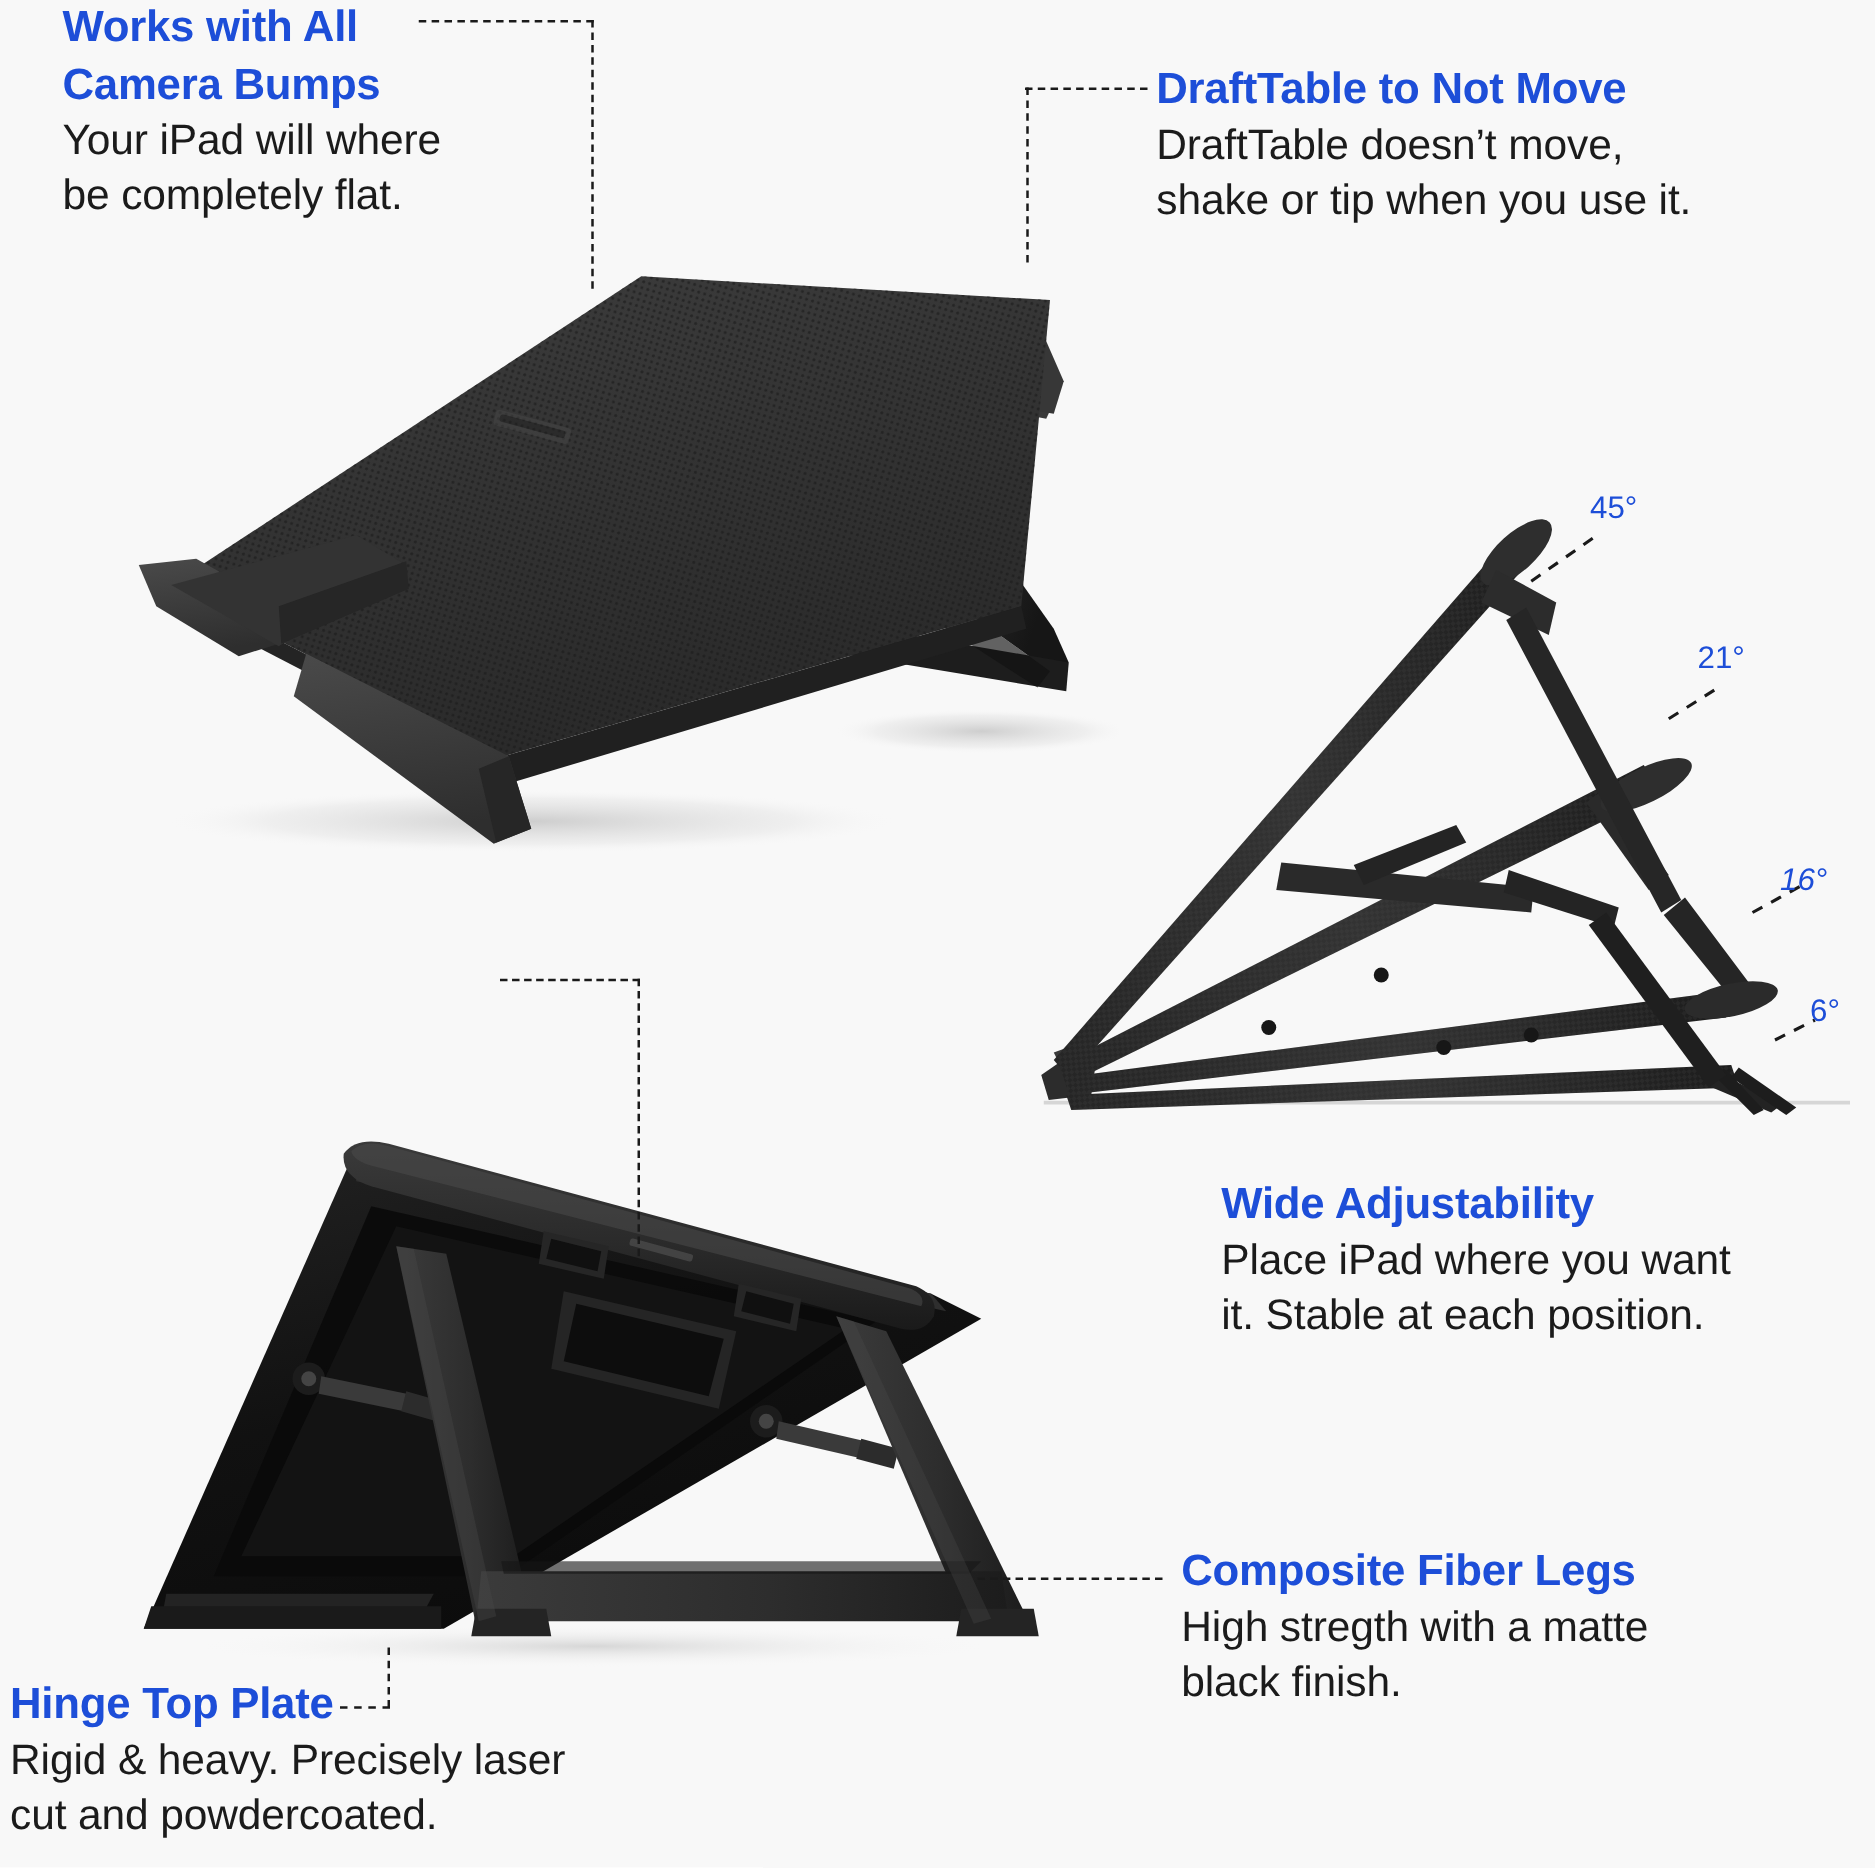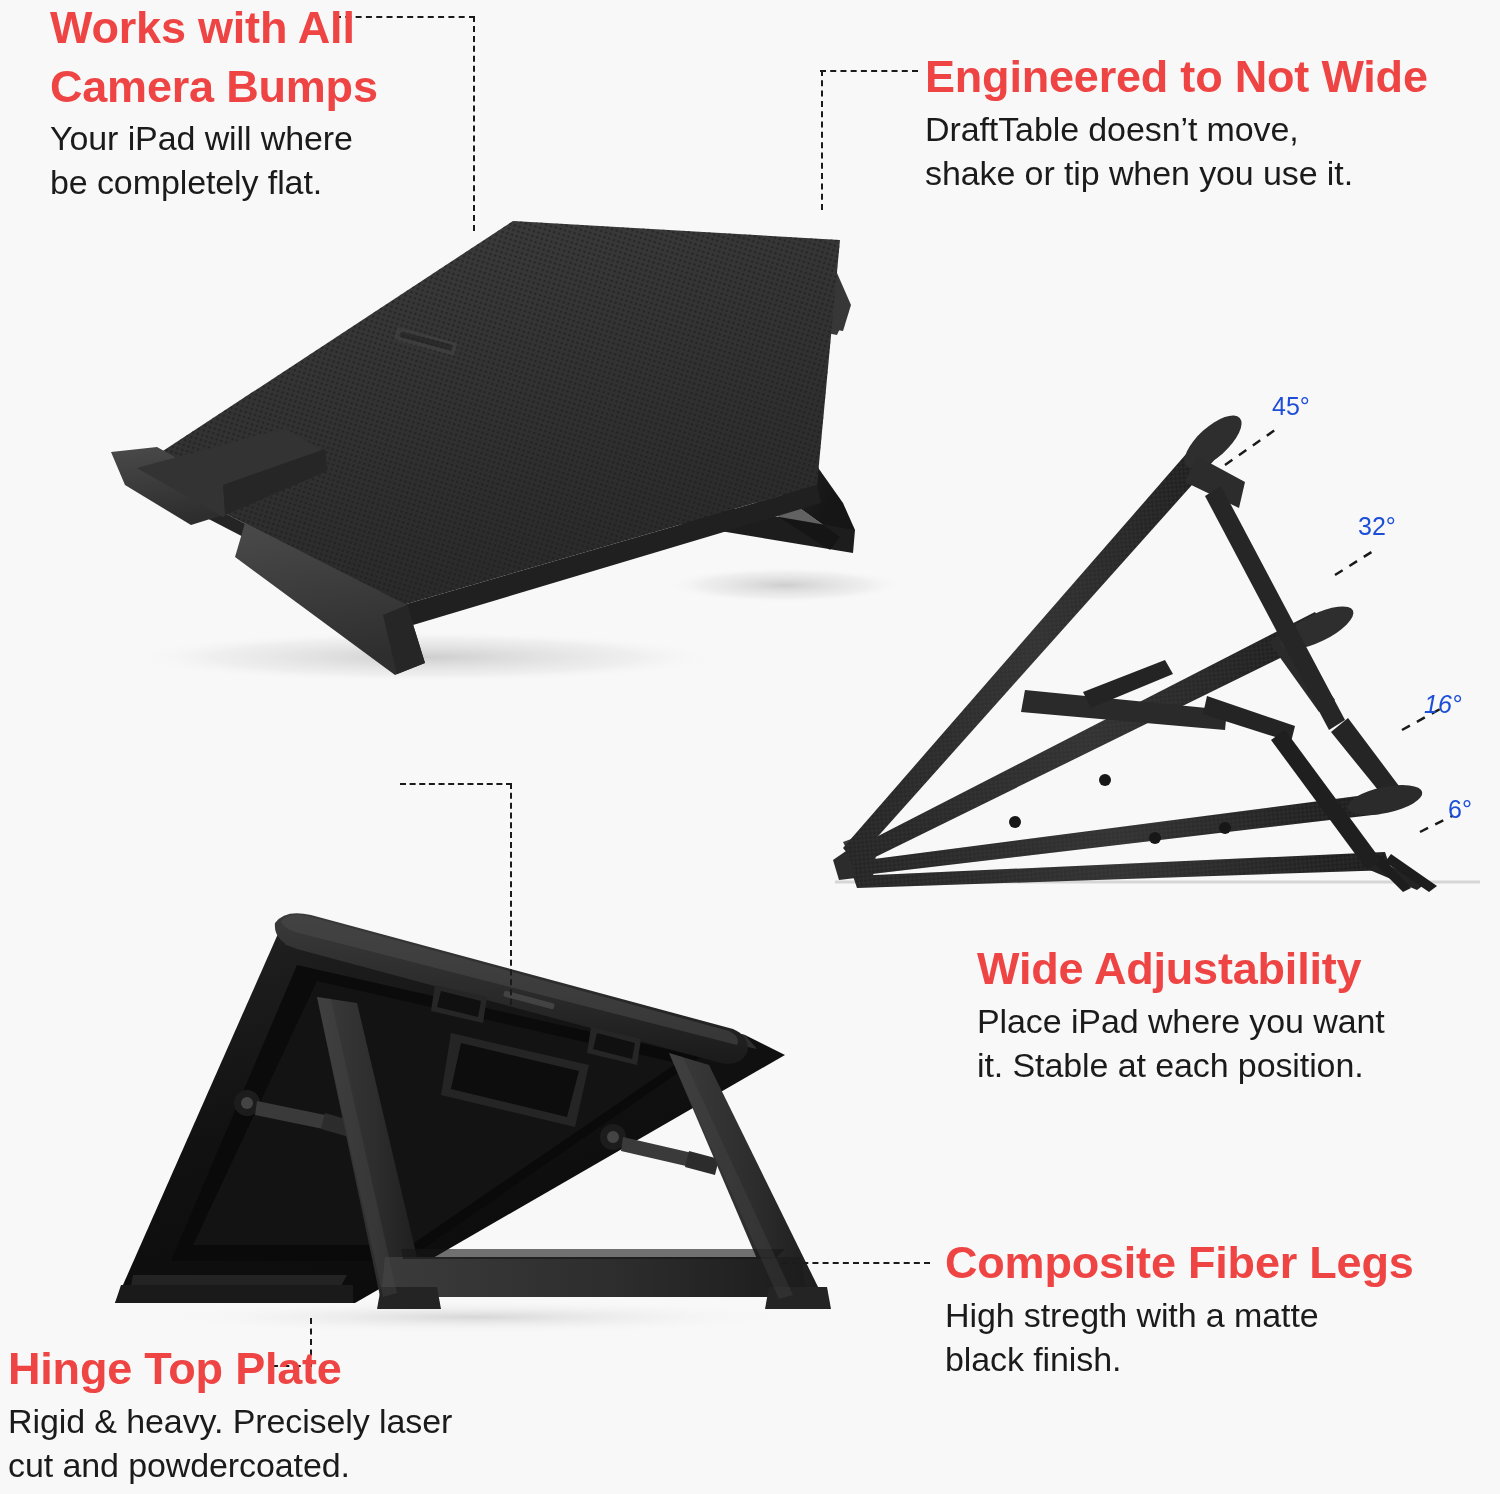--- a/index.html
+++ b/index.html
@@ -14,24 +14,24 @@
     background: #f8f8f8;
     font-family: "Liberation Sans", sans-serif;
     color: #1a1a1a;
     overflow: hidden;
   }
 
   
   .callout { position: absolute; }
   .callout .c-title {
     font-weight: bold;
-    font-size: 45px;
+    font-size: 35px;
     line-height: 1.30;
     letter-spacing: -0.2px;
-    color: #ef4444;
+    color: #1d4ed8;
     white-space: pre-line;
   }
   .callout .c-body {
     font-weight: normal;
     font-size: 34px;
     line-height: 1.30;
     letter-spacing: -0.1px;
     color: #1b1b1b;
     white-space: pre-line;
   }
@@ -316,21 +316,21 @@
   </svg>
 
   <div class="callout" id="callout-camera-bumps">
     <div class="c-title">Works with All
 Camera Bumps</div>
     <div class="c-body">Your iPad will where
 be completely flat.</div>
   </div>
 
   <div class="callout" id="callout-not-move">
-    <div class="c-title">Engineered to Not Wide</div>
+    <div class="c-title">DraftTable to Not Move</div>
     <div class="c-body">DraftTable doesn’t move,
 shake or tip when you use it.</div>
   </div>
 
 
   <div class="callout" id="callout-adjustability">
     <div class="c-title">Wide Adjustability</div>
     <div class="c-body">Place iPad where you want
 it. Stable at each position.</div>
   </div>
@@ -341,17 +341,17 @@
 black finish.</div>
   </div>
 
   <div class="callout" id="callout-top-plate">
     <div class="c-title">Hinge Top Plate</div>
     <div class="c-body">Rigid &amp; heavy. Precisely laser
 cut and powdercoated.</div>
   </div>
 
   <div class="angle-label" id="angle-45">45°</div>
-  <div class="angle-label" id="angle-32">32°</div>
+  <div class="angle-label" id="angle-32">21°</div>
   <div class="angle-label" id="angle-16">16°</div>
   <div class="angle-label" id="angle-6">6°</div>
 
 </div>
 
 </body></html>

